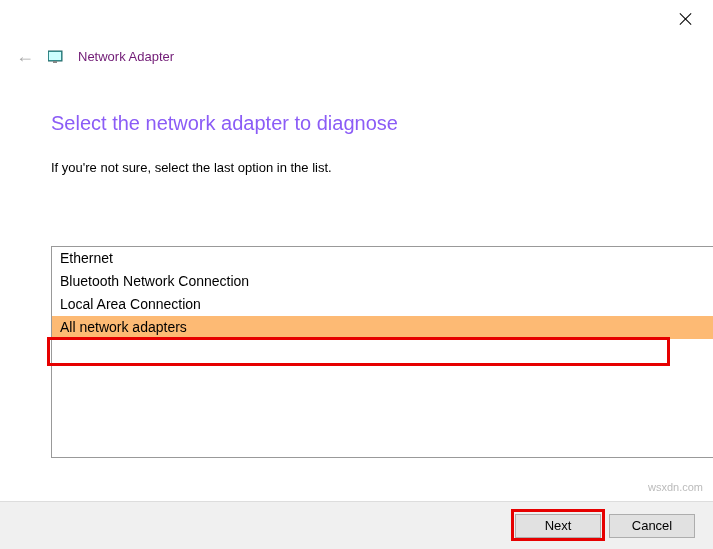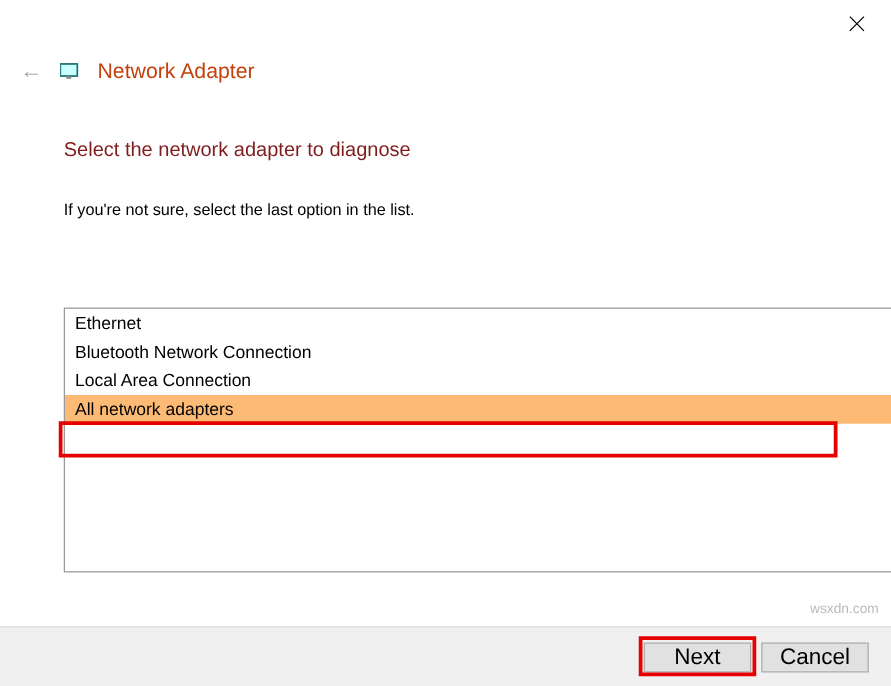--- a/index.html
+++ b/index.html
@@ -45,29 +45,29 @@
       cursor: pointer;
     }
     .adapter-icon {
       width: 16px;
       height: 14px;
       display: inline-block;
       position: relative;
     }
     .adapter-icon svg { display: block; }
     .title-text {
-      color: #c2410c;
-      font-size: 17px;
+      color: #701a75;
+      font-size: 13px;
     }
     .heading {
       position: absolute;
       top: 112px;
       left: 51px;
-      color: #7f1d1d;
-      font-size: 16px;
+      color: #8b5cf6;
+      font-size: 20px;
       font-weight: 400;
     }
     .subtext {
       position: absolute;
       top: 160px;
       left: 51px;
       color: #000;
       font-size: 13px;
     }
     .list-container {
@@ -120,21 +120,21 @@
       align-items: center;
       padding-right: 18px;
       gap: 8px;
     }
     .btn {
       width: 86px;
       height: 24px;
       background: #e1e1e1;
       border: 1px solid #adadad;
       font-family: inherit;
-      font-size: 18px;
+      font-size: 13px;
       cursor: pointer;
     }
     .highlight-red-next {
       position: absolute;
       border: 3px solid #e60000;
       pointer-events: none;
       bottom: 8px;
       right: 108px;
       width: 94px;
       height: 32px;

